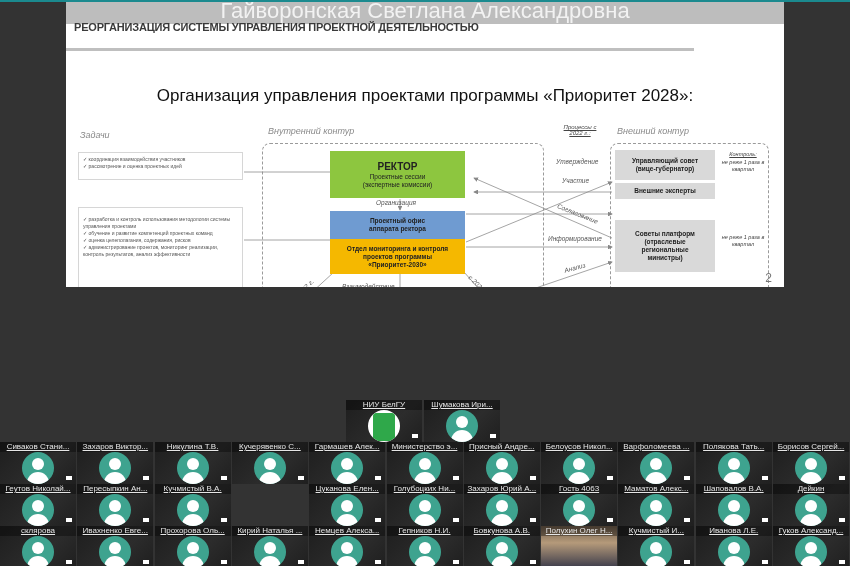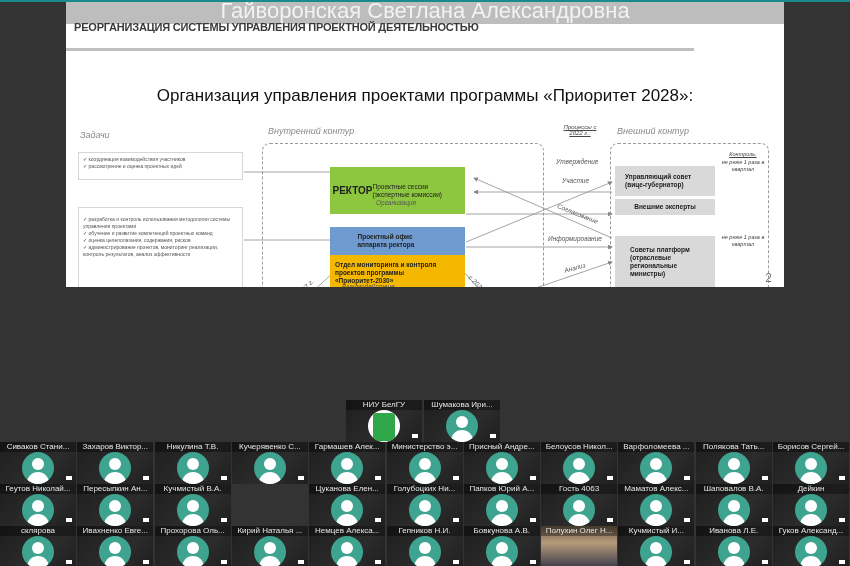--- a/index.html
+++ b/index.html
@@ -8,32 +8,32 @@
   .slide { position:absolute; left:66px; top:2px; width:718px; height:285px; background:#ffffff; overflow:hidden; }
   .slide-header { position:absolute; left:0; top:0; width:718px; height:22px; background:#bdbdbd; }
   .presenter { position:absolute; left:0; top:-4px; width:718px; text-align:center; color:#f2f2f2; font-size:22px; line-height:26px; }
   .slide-section { position:absolute; left:8px; top:19px; font-size:11px; font-weight:bold; color:#3a3a3a; letter-spacing:-0.2px; }
   .slide-rule { position:absolute; left:0; top:46px; width:628px; height:3px; background:#bfbfbf; }
   .slide-title { position:absolute; left:0; top:84px; width:718px; text-align:center; font-size:17px; color:#111; }
   .sec-label { position:absolute; font-size:9px; font-style:italic; font-weight:normal; color:#8a8a8a; }
   .task-box { position:absolute; left:12px; width:165px; border:1px solid #d6d6d6; background:#fff; font-size:5px; line-height:7px; color:#555; padding:3px 4px; box-sizing:border-box; }
   .task-box div::before { content:"✓ "; color:#444; }
   .contour { position:absolute; border:1.5px dashed #9a9a9a; border-radius:8px; }
-  .box { position:absolute; display:flex; align-items:center; justify-content:center; flex-direction:row; box-sizing:border-box; font-size:6.5px; line-height:8px; color:#222; font-weight:bold;margin-top:16px; }
+  .box { position:absolute; display:flex; align-items:center; justify-content:center; text-align:center; flex-direction:column; box-sizing:border-box; font-size:6.5px; line-height:8px; color:#222; font-weight:bold; }
   .rector { background:#8dc63f; }
   .rector .t1 { font-size:10px; line-height:12px; }
   .po { background:#6f9bd1; }
   .mon { background:#f5b800; }
   .gray { background:#d9d9d9; }
   .lbl { position:absolute; font-size:6.5px; font-style:italic; color:#555; white-space:nowrap; }
   .ctrl { position:absolute; font-size:5.5px; font-style:italic; color:#444; text-align:center; line-height:7px; }
   .page-num { position:absolute; right:12px; bottom:2px; font-size:12px; color:#777; }
   svg.arrows { position:absolute; left:0; top:0; }
   .tile { position:absolute; width:76px; height:42px; background:linear-gradient(135deg,#1e1e1e,#2c2c2c 60%,#1f1f1f); overflow:hidden; }
-  .tile .name { position:absolute; left:0; top:0; width:76px; height:10px; background:rgba(0,0,0,0.35); color:#e6e6e6; font-size:8px; line-height:10px; text-align:center; white-space:nowrap; overflow:hidden; text-overflow:ellipsis; }
+  .tile .name { position:absolute; left:0; top:0; width:76px; height:10px; background:rgba(0,0,0,0.35); color:#e6e6e6; font-size:8px; line-height:10px; text-align:center; white-space:nowrap; overflow:hidden; text-overflow:ellipsis;text-decoration:underline; }
   .avatar { position:absolute; left:22px; top:10px; width:32px; height:32px; border-radius:50%; background:#3ea38f; overflow:hidden; }
   .avatar .head { position:absolute; left:10px; top:6px; width:12px; height:12px; border-radius:50%; background:#fff; }
   .avatar .body { position:absolute; left:5px; top:20px; width:22px; height:16px; border-radius:11px 11px 0 0; background:#fff; }
   .cam { position:absolute; right:4px; bottom:4px; width:6px; height:4px; background:#fff; }
   .logo-avatar { background:#fff; }
   .logo-inner { position:absolute; left:5px; top:3px; width:22px; height:28px; background:#2fa84a; border-radius:3px; }
   .video { background:linear-gradient(#6b5a4a,#b59a7a 40%,#3a3a4a); }
 </style>
 </head>
 <body>
@@ -296,21 +296,21 @@
     </div>
     <div class="tile" style="left: 386.5px; top: 484px;">
       <div class="name">Голубоцких Ни...</div>
       <div class="avatar">
         <div class="head"></div>
         <div class="body"></div>
       </div>
       <div class="cam"></div>
     </div>
     <div class="tile" style="left: 463.8px; top: 484px;">
-      <div class="name">Папков Юрий А...</div>
+      <div class="name">Захаров Юрий А...</div>
       <div class="avatar">
         <div class="head"></div>
         <div class="body"></div>
       </div>
       <div class="cam"></div>
     </div>
     <div class="tile" style="left: 541.1px; top: 484px;">
       <div class="name">Гость 4063</div>
       <div class="avatar">
         <div class="head"></div>

